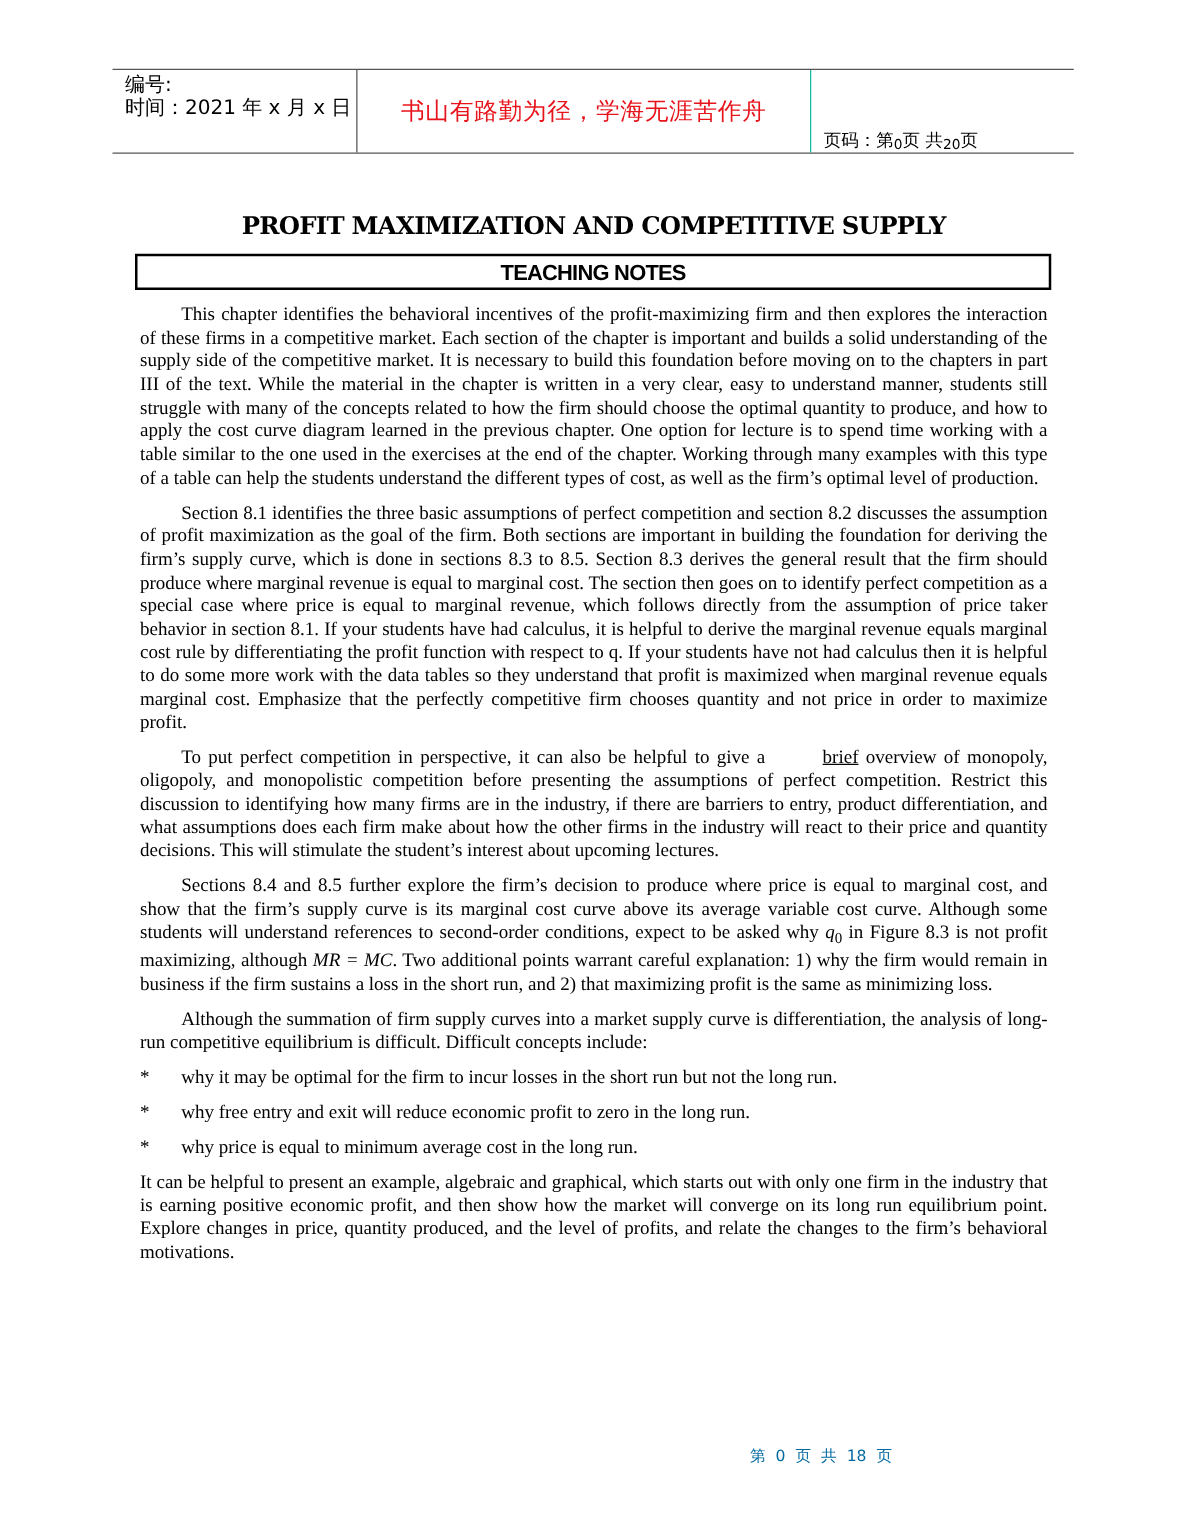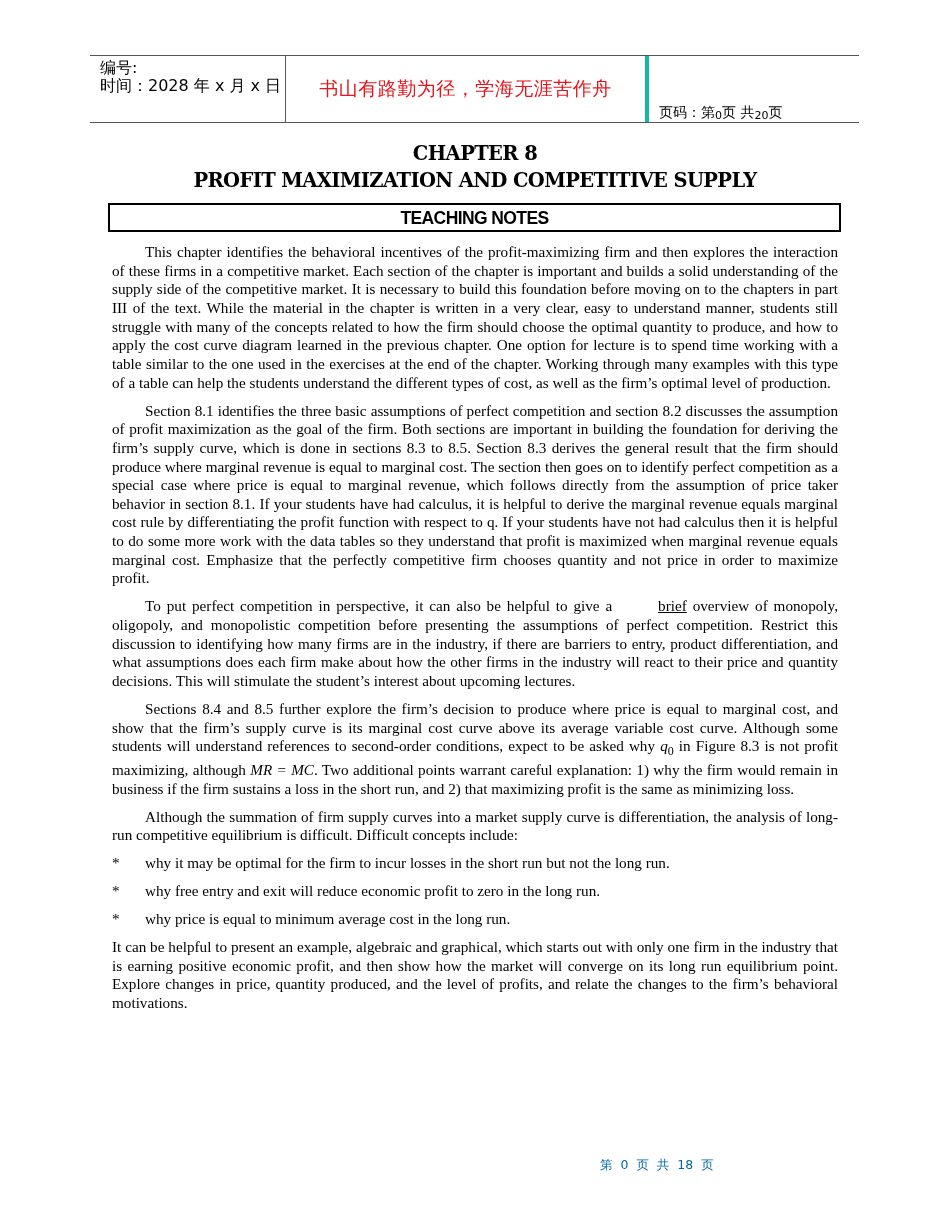--- a/index.html
+++ b/index.html
@@ -5,21 +5,21 @@
     html, body { margin: 0; padding: 0; background: #ffffff; }
     body { width: 950px; height: 1230px; position: relative; overflow: hidden; color: #000; }
     .page { position: absolute; left: 0; top: 0; width: 950px; height: 1230px; background: #fff; }
 
     
     .hdr { position: absolute; left: 90px; top: 55px; width: 769px; height: 66px;
            border-top: 1px solid #555; border-bottom: 1px solid #555; display: flex; }
     .hdr-cell { height: 100%; box-sizing: border-box; font-family: "DejaVu Sans", sans-serif; }
     .hdr-left { width: 196px; padding: 3px 0 0 10px; font-size: 16px; line-height: 18px; border-right: 1px solid #555; }
     .hdr-mid { width: 363px; display: flex; align-items: center; justify-content: center;
-               color: #e8141c; font-size: 19px; letter-spacing: 0.5px; border-right: 4px solid #14b8a6; }
+               color: #e8141c; font-size: 19px; letter-spacing: 0.5px; border-right: 1px solid #14b8a6; }
     .hdr-right { flex: 1; display: flex; align-items: flex-end; padding-left: 10px; font-size: 14px; }
     .hdr-right .small { font-size: 11px; }
 
     
     .title { position: absolute; left: 100px; width: 750px; text-align: center;
              font-family: "DejaVu Serif", serif; font-weight: bold; font-size: 19.5px; letter-spacing: -0.6px; }
     .title1 { top: 142px; }
     .title2 { top: 169px; }
 
     .notes-box { position: absolute; left: 108px; top: 203px; width: 733px; height: 29px;
@@ -42,35 +42,34 @@
               font-size: 12.5px; color: #0369a1; word-spacing: 4px; }
   </style>
 </head>
 <body>
 
 <div class="page">
 
   <div class="hdr">
     <div class="hdr-cell hdr-left">
       <div>编号:</div>
-      <div>时间：2028 年 x 月 x 日</div>
+      <div>时间：2021 年 x 月 x 日</div>
     </div>
     <div class="hdr-cell hdr-mid">
       <span>书山有路勤为径，学海无涯苦作舟</span>
     </div>
     <div class="hdr-cell hdr-right">
       <span>页码：第</span>
       <span class="small">0</span>
       <span>页  共</span>
       <span class="small">20</span>
       <span>页</span>
     </div>
   </div>
 
-  <div class="title title1">CHAPTER 8</div>
   <div class="title title2">PROFIT MAXIMIZATION AND COMPETITIVE SUPPLY</div>
 
   <div class="notes-box">TEACHING NOTES</div>
 
   <div class="body">
     <p>This chapter identifies the behavioral incentives of the profit-maximizing firm and then explores the interaction of these firms in a competitive market.  Each section of the chapter is important and builds a solid understanding of the supply side of the competitive market.  It is necessary to build this foundation before moving on to the chapters in part III of the text.  While the material in the chapter is written in a very clear, easy to understand manner, students still struggle with many of the concepts related to how the firm should choose the optimal quantity to produce, and how to apply the cost curve diagram learned in the previous chapter.  One option for lecture is to spend time working with a table similar to the one used in the exercises at the end of the chapter.  Working through many examples with this type of a table can help the students understand the different types of cost, as well as the firm’s optimal level of production.</p>
     <p>Section 8.1 identifies the three basic assumptions of perfect competition and section 8.2 discusses the assumption of profit maximization as the goal of the firm.  Both sections are important in building the foundation for deriving the firm’s supply curve, which is done in sections 8.3 to 8.5.  Section 8.3 derives the general result that the firm should produce where marginal revenue is equal to marginal cost.  The section then goes on to identify perfect competition as a special case where price is equal to marginal revenue, which follows directly from the assumption of price taker behavior in section 8.1.  If your students have had calculus, it is helpful to derive the marginal revenue equals marginal cost rule by differentiating the profit function with respect to q.  If your students have not had calculus then it is helpful to do some more work with the data tables so they understand that profit is maximized when marginal revenue equals marginal cost.  Emphasize that the perfectly competitive firm chooses quantity and not price in order to maximize profit.</p>
     <p><span>To put perfect competition in perspective, it can also be helpful to give a </span><span class="u">brief</span><span> overview of monopoly, oligopoly, and monopolistic competition before presenting the assumptions of perfect competition. Restrict this discussion to identifying how many firms are in the industry, if there are barriers to entry, product differentiation, and what assumptions does each firm make about how the other firms in the industry will react to their price and quantity decisions.  This will stimulate the student’s interest about upcoming lectures.</span></p>
     <p><span>Sections 8.4 and 8.5 further explore the firm’s decision to produce where price is equal to marginal cost, and show that the firm’s supply curve is its marginal cost curve above its average variable cost curve.  Although some students will understand references to second-order conditions, expect to be asked why </span><span class="math">q</span><sub class="math" style="font-style:normal;font-size:12px">0</sub><span> in Figure 8.3 is not profit maximizing, although </span><span class="math">MR = MC</span><span>.  Two additional points warrant careful explanation: 1) why the firm would remain in business if the firm sustains a loss in the short run, and 2) that maximizing profit is the same as minimizing loss.</span></p>
     <p>Although the summation of firm supply curves into a market supply curve is differentiation, the analysis of long-run competitive equilibrium is difficult.  Difficult concepts include:</p>

